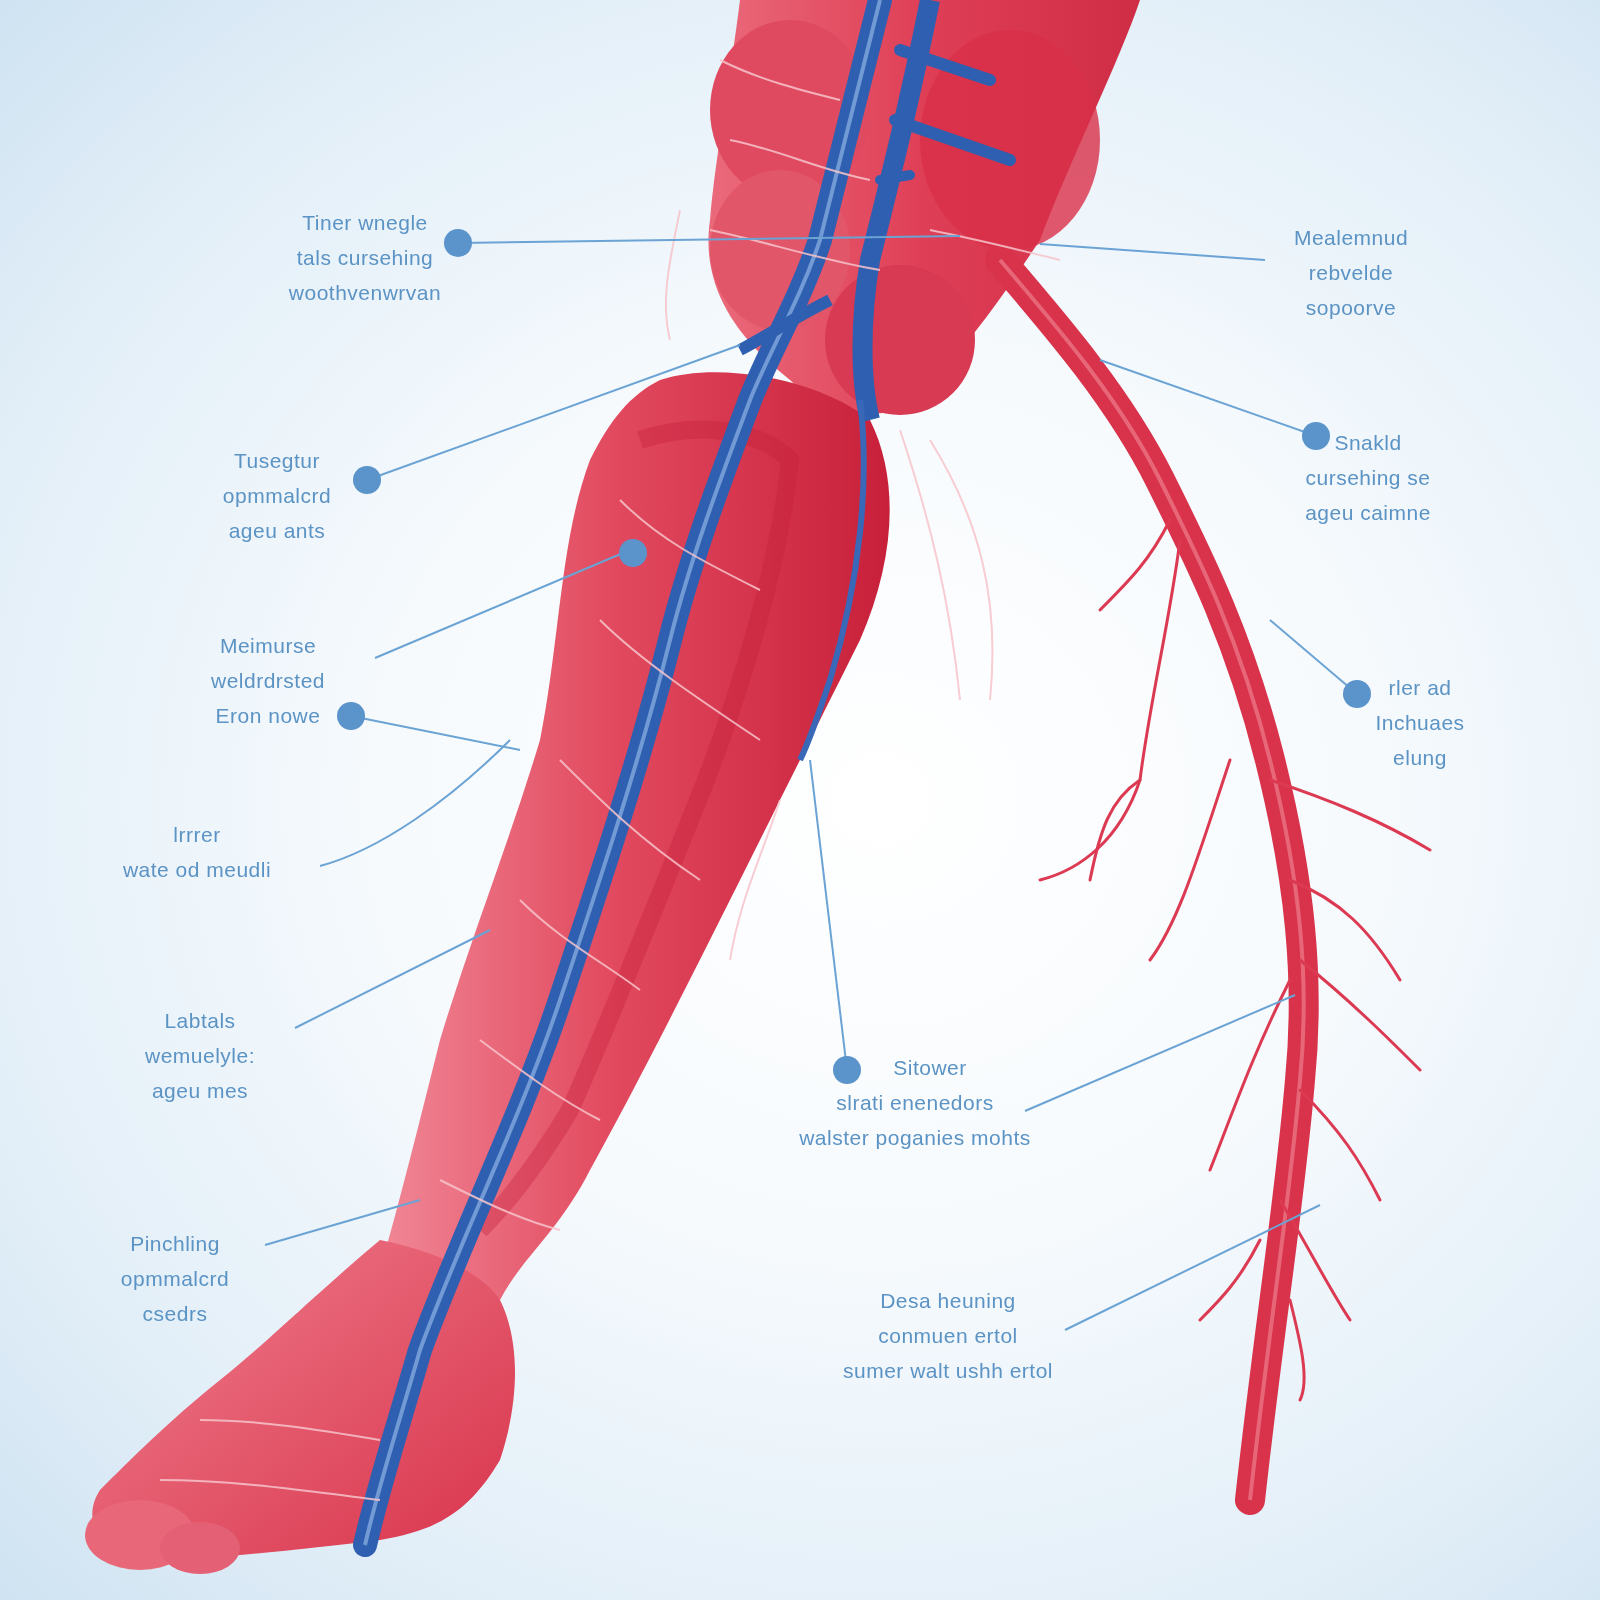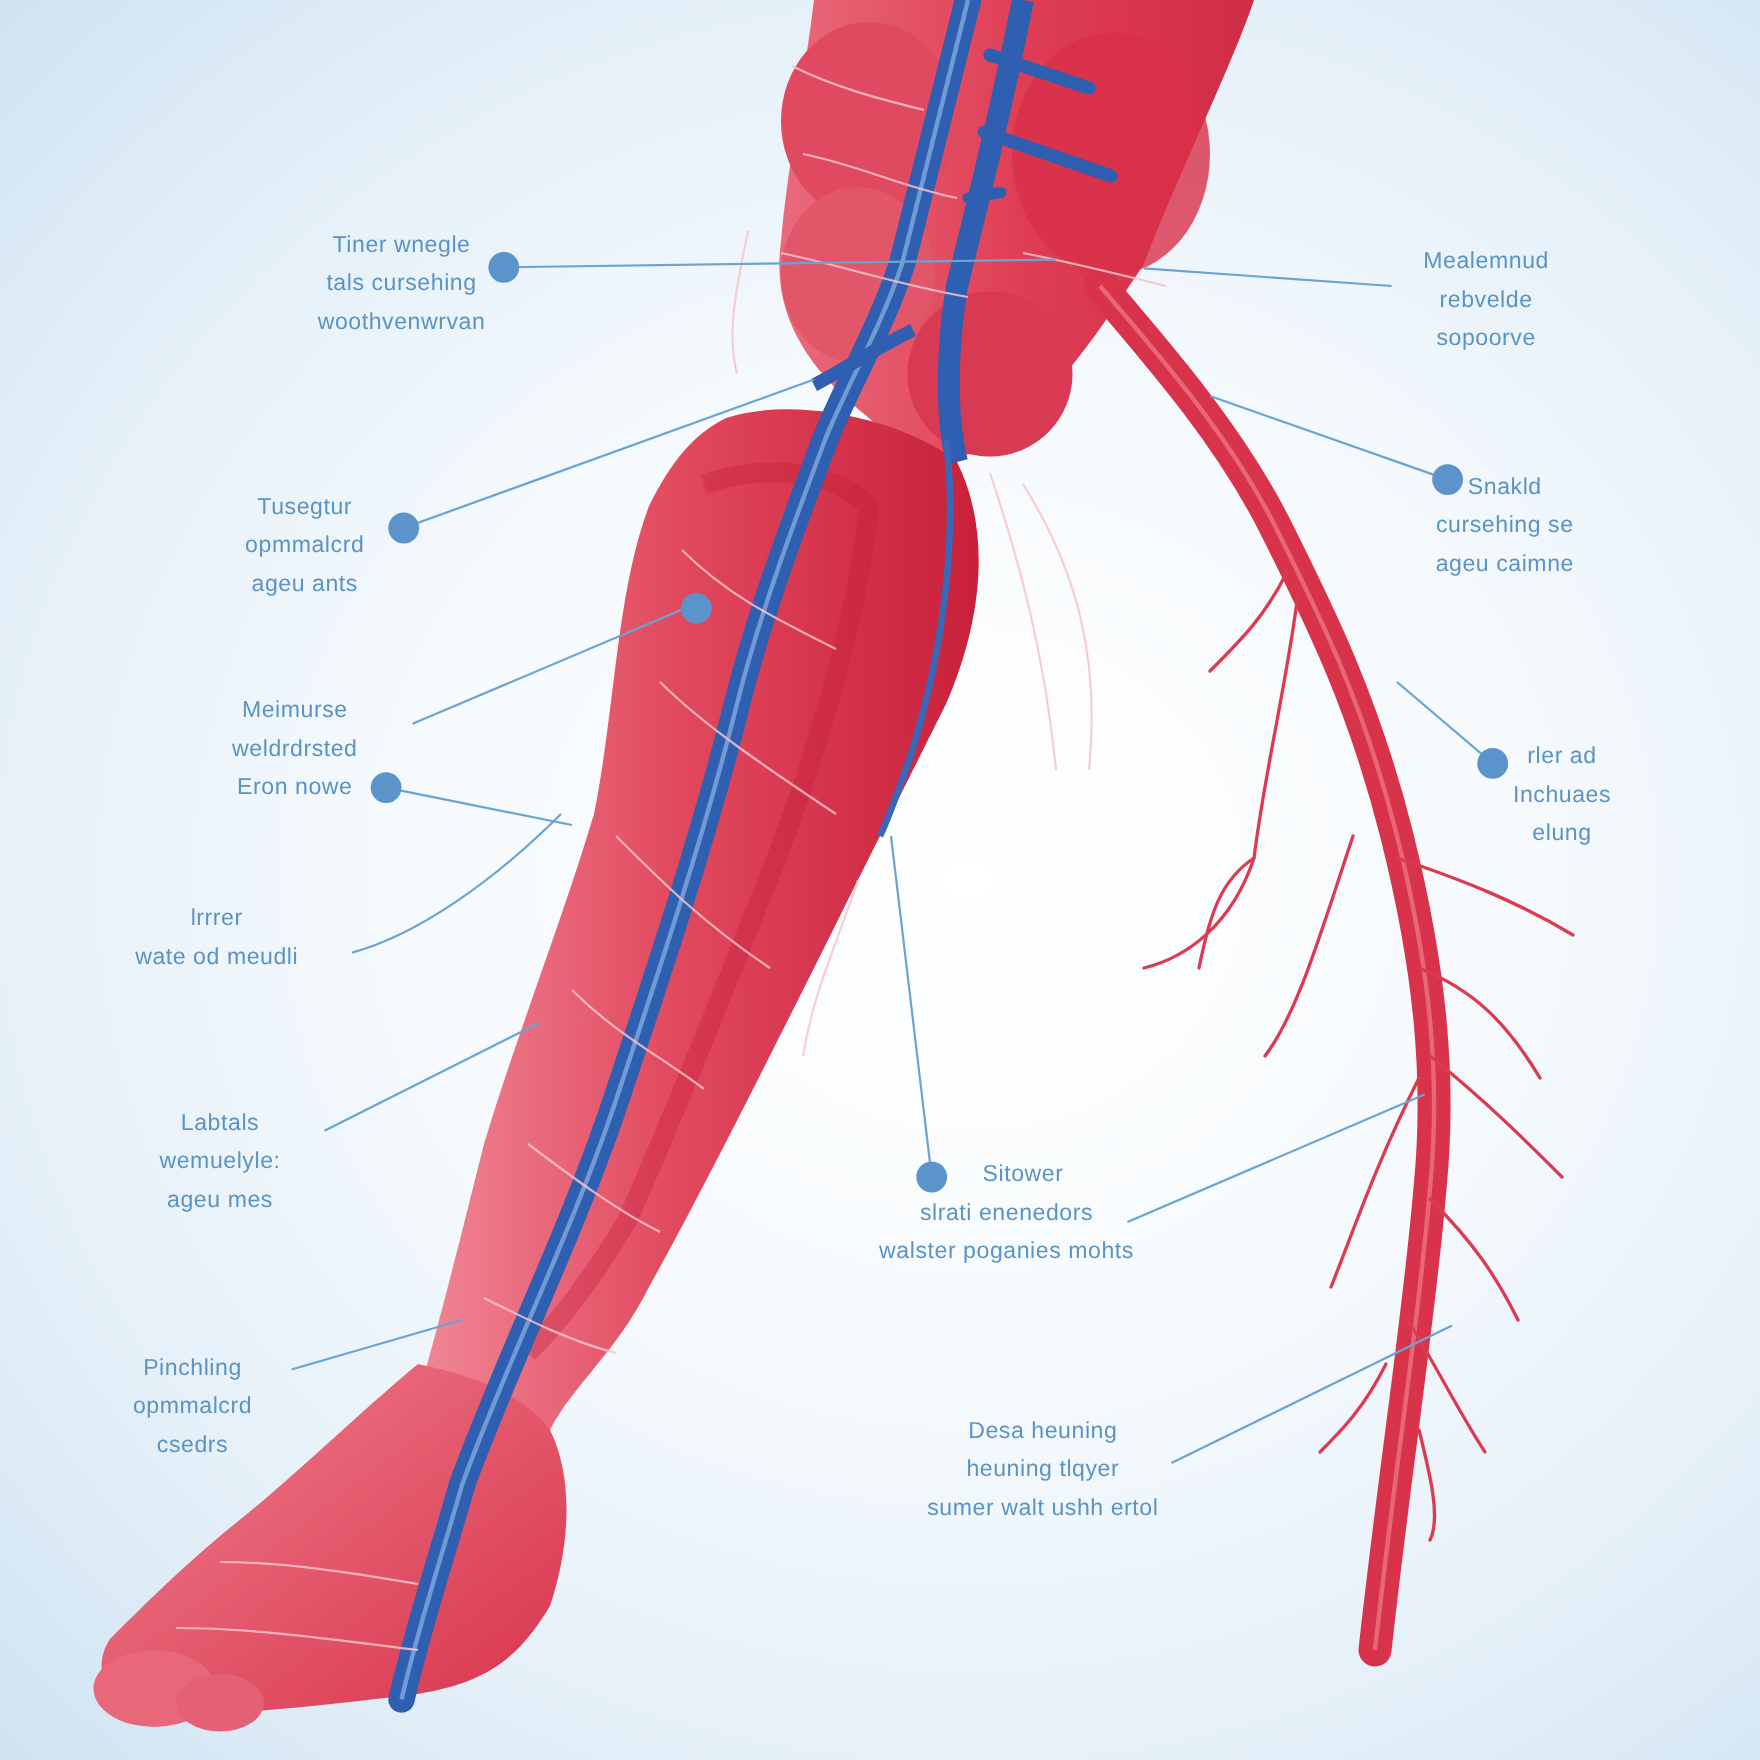--- a/index.html
+++ b/index.html
@@ -175,15 +175,15 @@
   <span>slrati enenedors</span>
   <span>walster poganies mohts</span>
 </div>
 <div class="label" style="left:175px; top:1226px;">
   <span>Pinchling</span>
   <span>opmmalcrd</span>
   <span>csedrs</span>
 </div>
 <div class="label" style="left:948px; top:1283px;">
   <span>Desa heuning</span>
-  <span>heuning tlqyer</span>
+  <span>conmuen ertol</span>
   <span>sumer walt ushh ertol</span>
 </div>
 
 </body></html>

